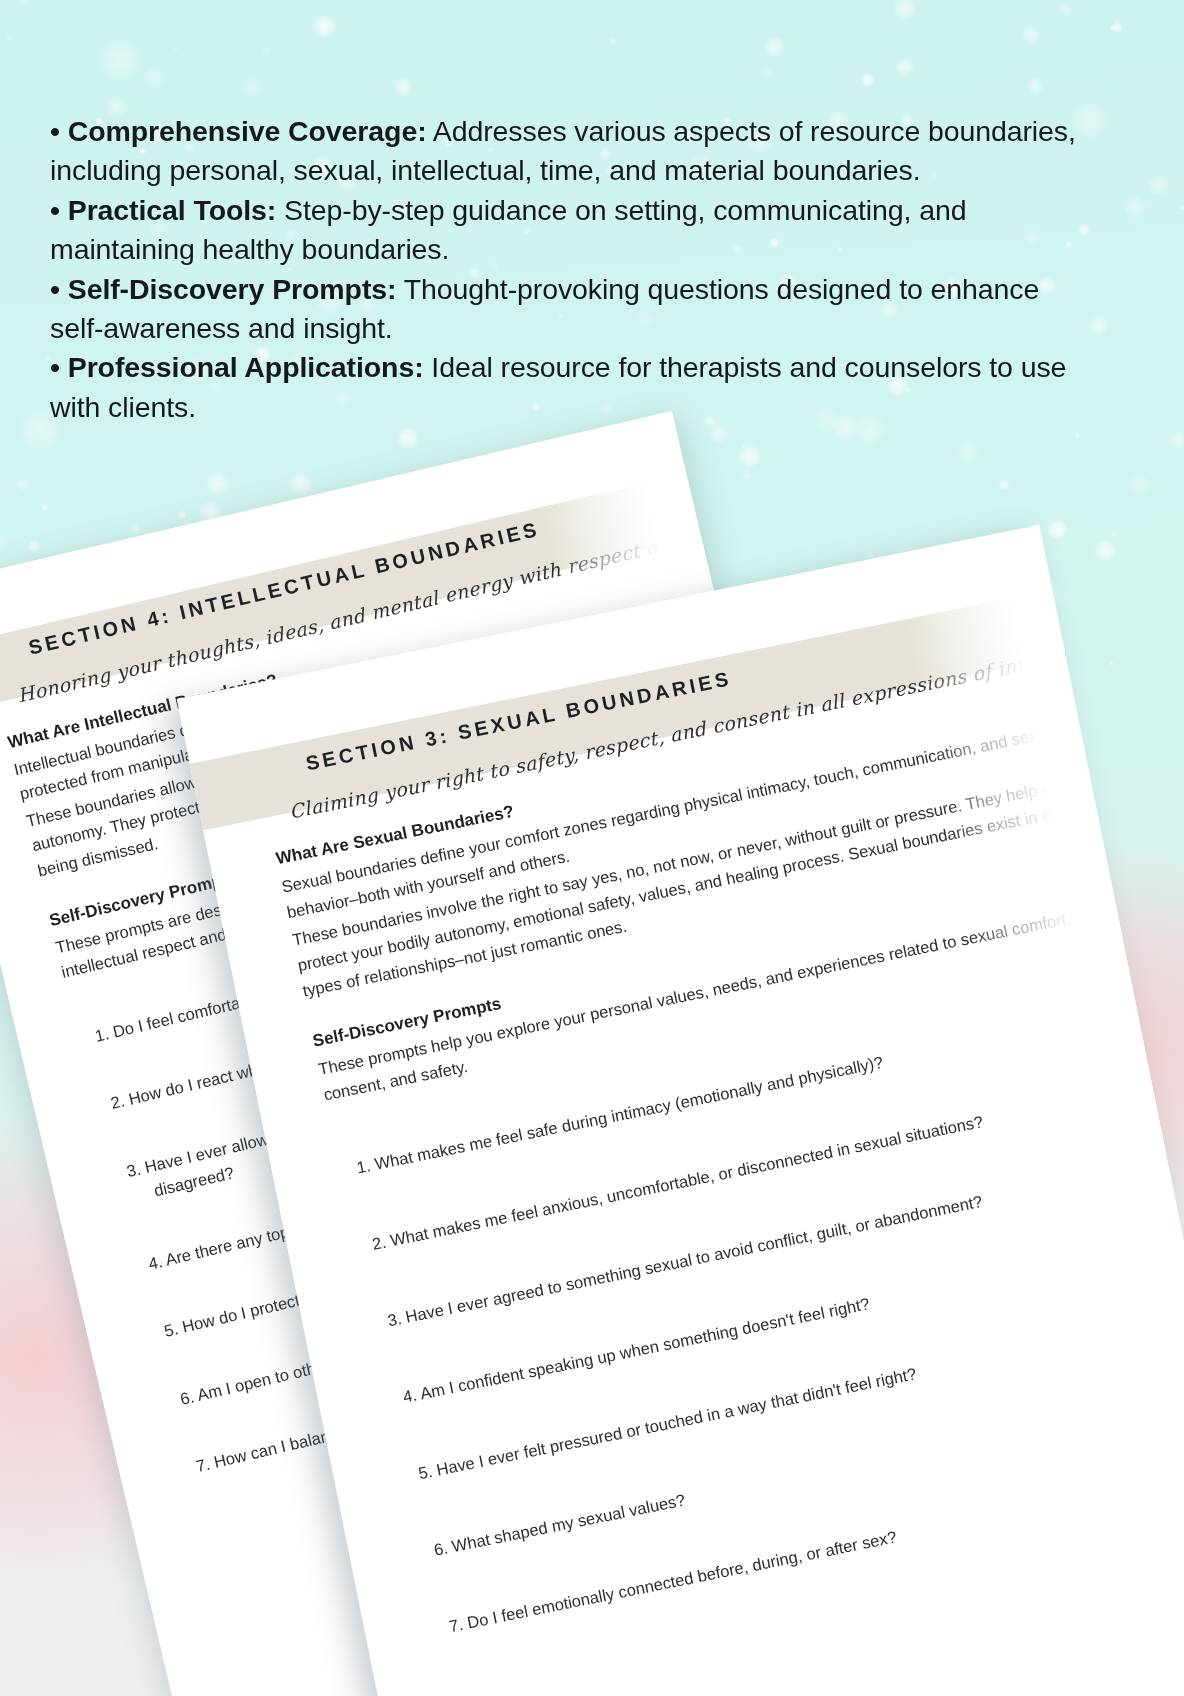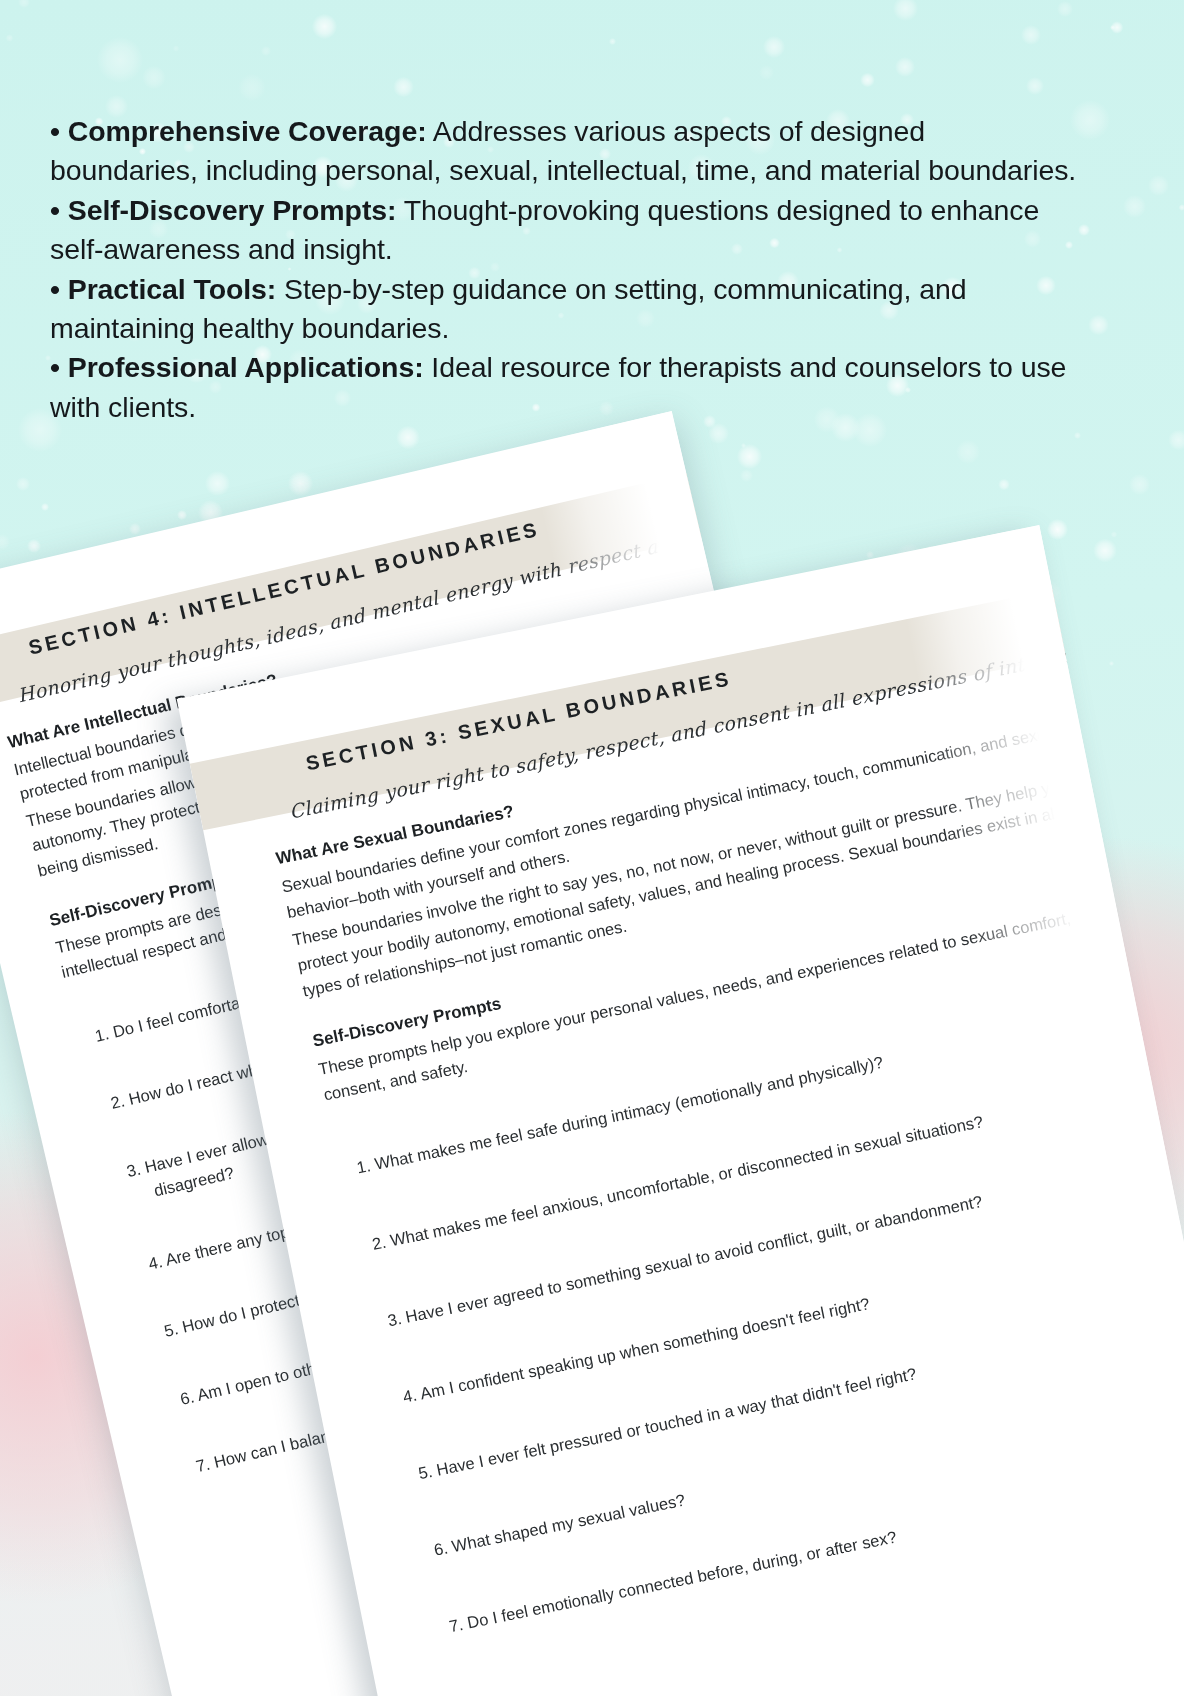--- a/index.html
+++ b/index.html
@@ -321,29 +321,29 @@
     <i style="left:621.0px;top:541.0px;width:38.0px;height:38.0px;opacity:0.42"></i>
     <i style="left:315.0px;top:285.0px;width:30.0px;height:30.0px;opacity:0.42"></i>
     <i style="left:853.0px;top:413.0px;width:34.0px;height:34.0px;opacity:0.42"></i>
     <i style="left:18.0px;top:408.0px;width:44.0px;height:44.0px;opacity:0.42"></i>
     <i style="left:745.0px;top:125.0px;width:30.0px;height:30.0px;opacity:0.42"></i>
   </div>
 
 <div id="features">
 
   <p>
-    <b>•</b><b>&nbsp;</b><b>Comprehensive Coverage:</b><span> Addresses various aspects of designed boundaries, including personal, sexual, intellectual, time, and material boundaries.</span>
+    <b>•</b><b>&nbsp;</b><b>Comprehensive Coverage:</b><span> Addresses various aspects of resource boundaries, including personal, sexual, intellectual, time, and material boundaries.</span>
+  </p>
+
+  <p>
+    <b>•</b><b>&nbsp;</b><b>Practical Tools:</b><span> Step-by-step guidance on setting, communicating, and maintaining healthy boundaries.</span>
   </p>
 
   <p>
     <b>•</b><b>&nbsp;</b><b>Self-Discovery Prompts:</b><span> Thought-provoking questions designed to enhance self-awareness and insight.</span>
-  </p>
-
-  <p>
-    <b>•</b><b>&nbsp;</b><b>Practical Tools:</b><span> Step-by-step guidance on setting, communicating, and maintaining healthy boundaries.</span>
   </p>
 
   <p>
     <b>•</b><b>&nbsp;</b><b>Professional Applications:</b><span> Ideal resource for therapists and counselors to use with clients.</span>
   </p>
 </div>
 
 <div class="sheet" id="doc1">
   <div class="band"></div>
   <div class="content">

